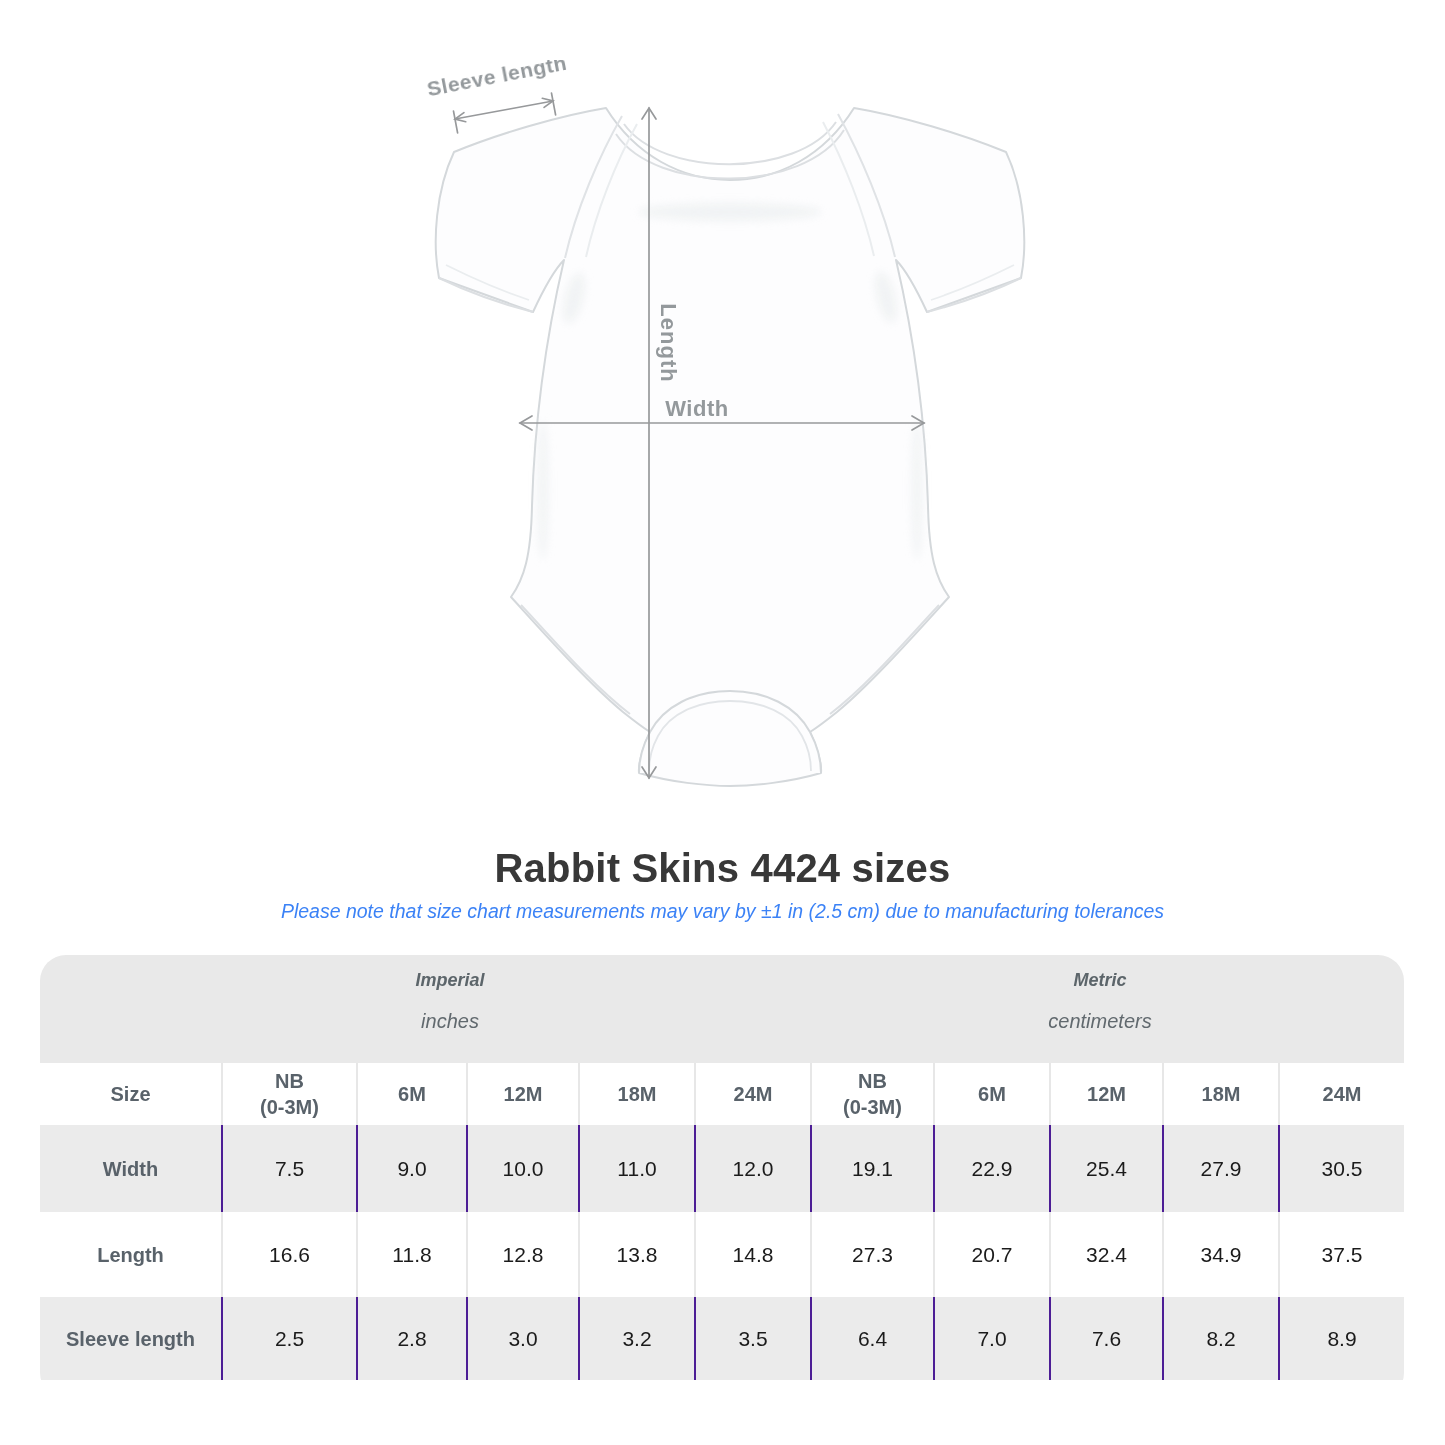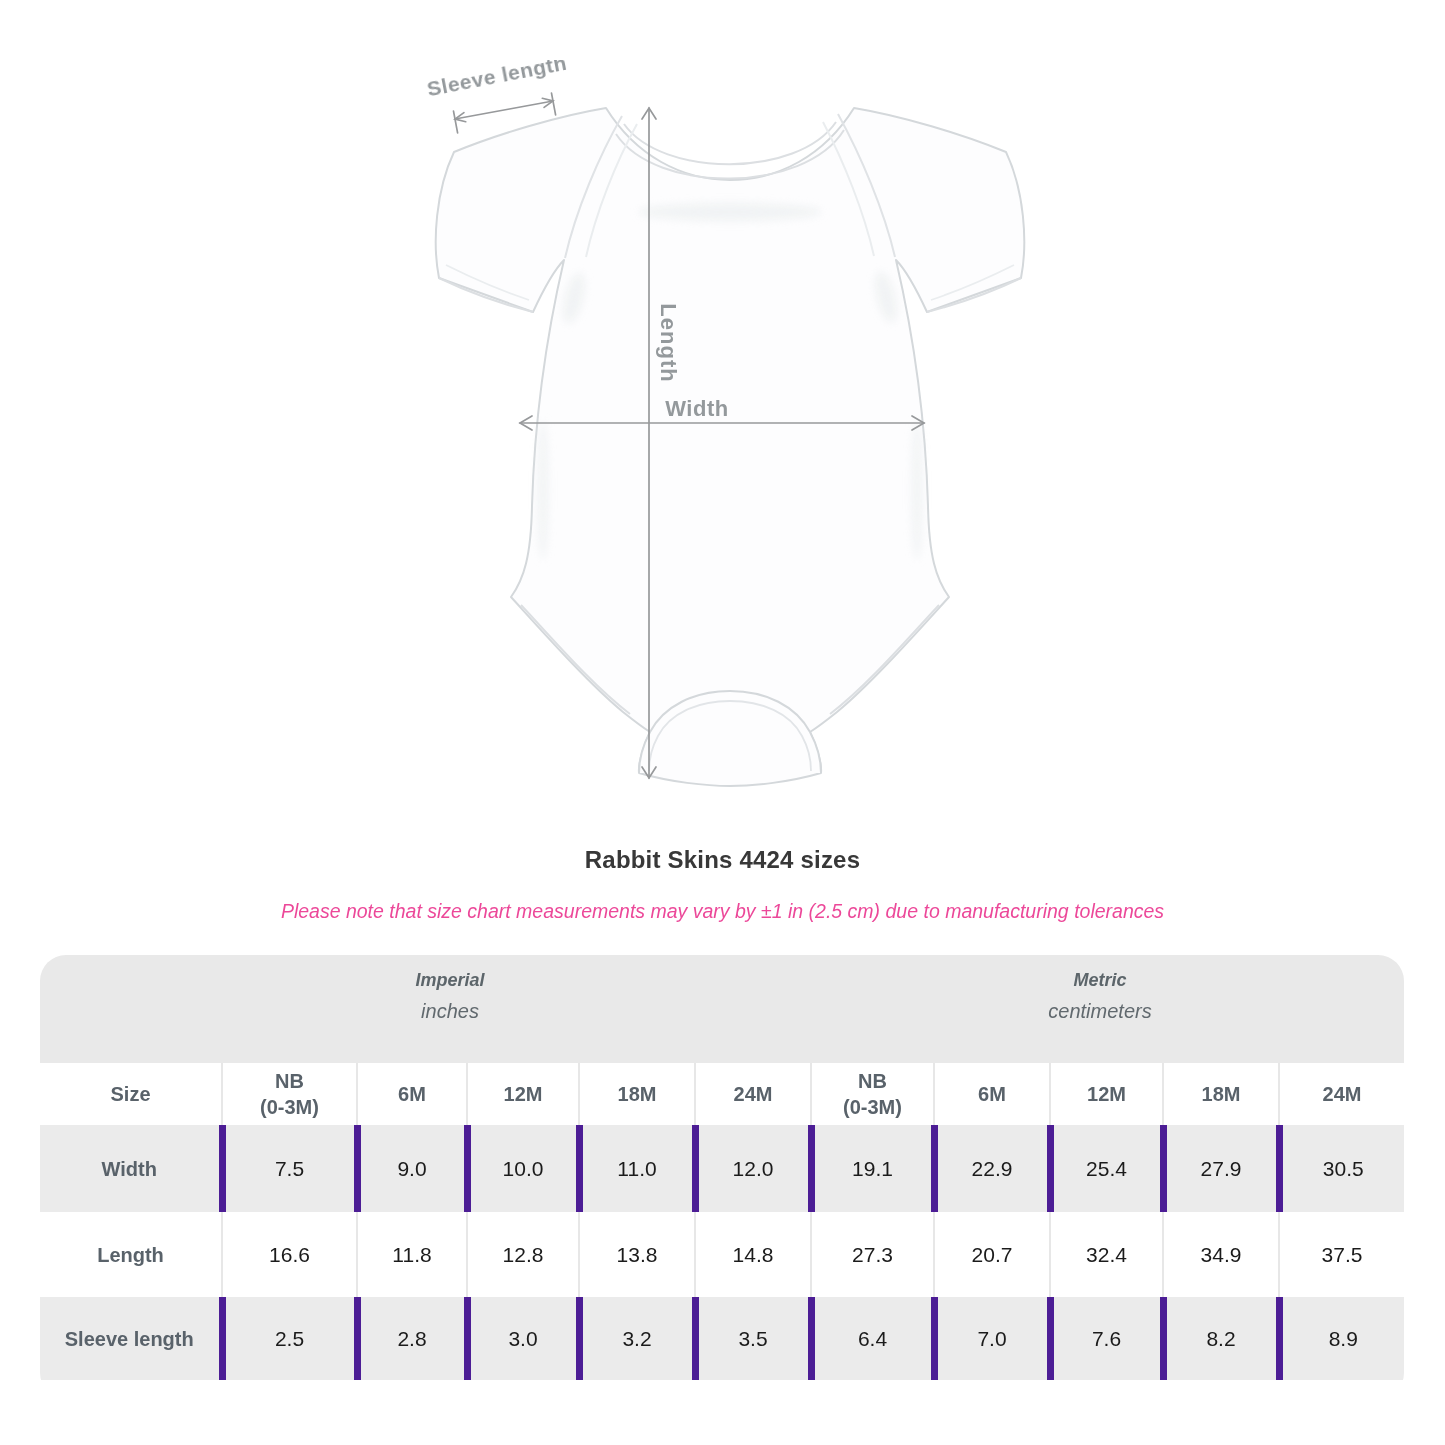--- a/index.html
+++ b/index.html
@@ -5,43 +5,43 @@
   html,body{margin:0;padding:0;background:#fff;}
   .stage{
     position:relative;width:1445px;height:1445px;background:#ffffff;overflow:hidden;
     font-family:"Liberation Sans", sans-serif;
   }
   
   .diagram-svg{position:absolute;left:390px;top:60px;width:680px;height:740px;}
   
   .title{
     position:absolute;left:0;top:846px;width:100%;text-align:center;
-    font-size:24px;font-weight:bold;color:#383838;letter-spacing:.2px;
+    font-size:40px;font-weight:bold;color:#383838;letter-spacing:.2px;
   }
   .subtitle{
     position:absolute;left:0;top:900px;width:100%;text-align:center;
-    font-size:19.5px;font-style:italic;color:#ec4899;
+    font-size:19.5px;font-style:italic;color:#3b82f6;
   }
   
   .size-table{
     position:absolute;left:40px;top:955px;width:1364px;height:444px;
     border-radius:26px;overflow:hidden;
   }
   .unit-band{position:relative;height:108px;background:#e9e9e9;}
   .unit-group{position:absolute;top:15px;transform:translateX(-50%);text-align:center;color:#5c656a;}
   .unit-group.imperial{left:410px;}
   .unit-group.metric{left:1060px;}
   .unit-name{font-size:18px;font-weight:bold;font-style:italic;}
-  .unit-sub{font-size:20px;font-style:italic;margin-top:9px;color:#61696e;}
+  .unit-sub{font-size:20px;font-style:italic;margin-top:19px;color:#61696e;}
   table.grid{width:1364px;border-collapse:collapse;table-layout:fixed;}
   table.grid td{
     text-align:center;vertical-align:middle;padding:0;
   }
   tr.row-white td{background:#ffffff;border-left:2px solid #e7e7e7;}
-  tr.row-gray  td{background:#ebebeb;border-left:7px solid #4c1d95;}
+  tr.row-gray  td{background:#ebebeb;border-left:2px solid #4c1d95;}
   table.grid tr td:first-child{border-left:none;}
   td.hdr{font-weight:bold;font-size:20px;color:#59626 8;color:#59626a;white-space:pre-line;line-height:1.3;}
   td.val{font-size:21px;color:#1b1b1b;}
   tr.header-row{height:62px;}
   tr.width-row{height:87px;}
   tr.length-row{height:85px;}
   tr.sleeve-row{height:83px;}
 </style>
 </head>
 <body>

